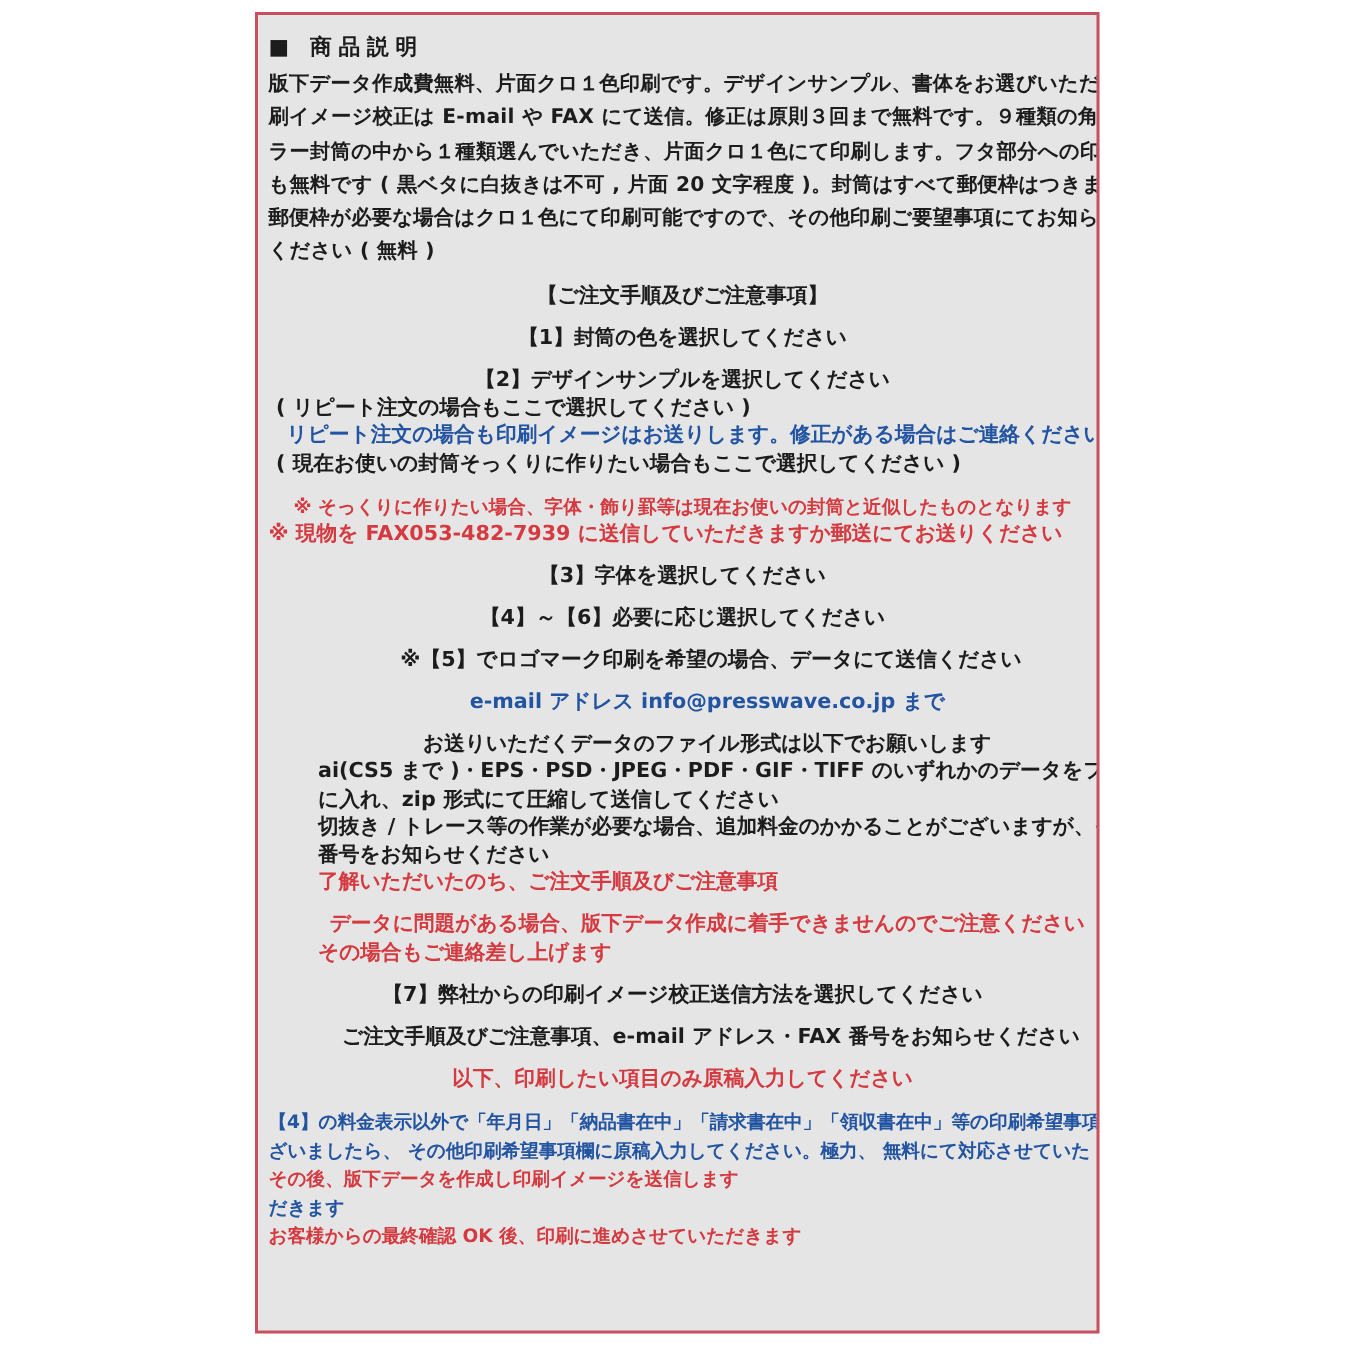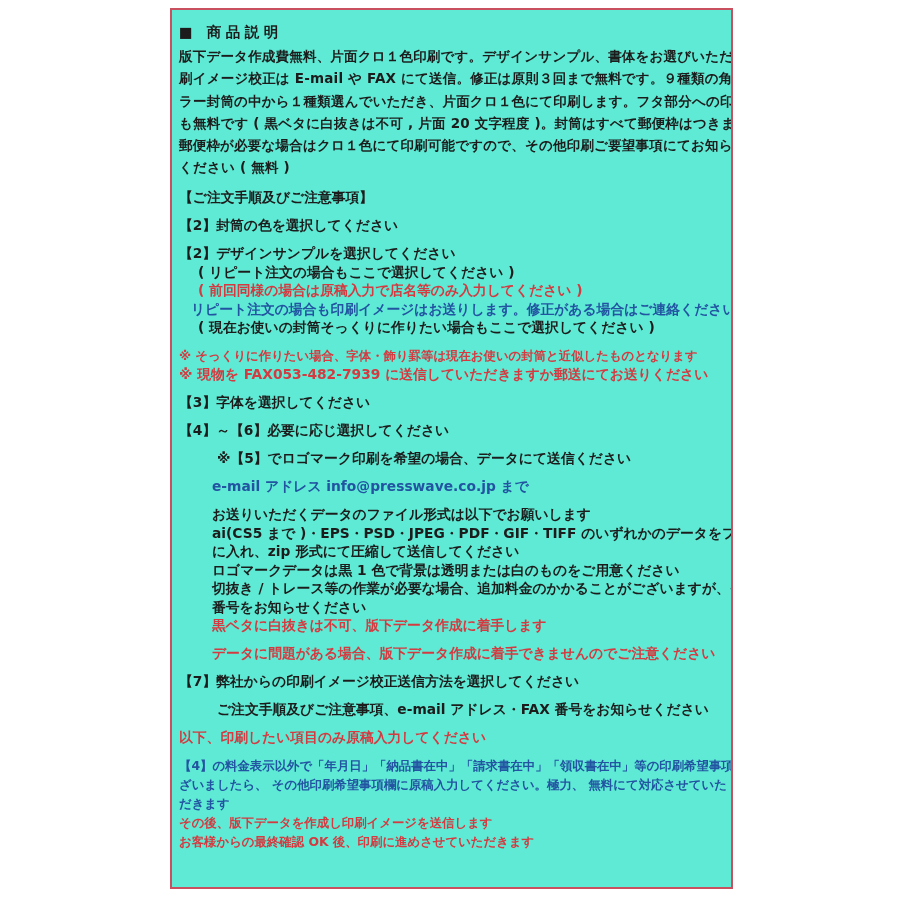--- a/index.html
+++ b/index.html
@@ -11,21 +11,21 @@
     font-family: "DejaVu Sans", sans-serif;
   }
   .panel {
     position: absolute;
     left: 170px;
     top: 8px;
     width: 563px;
     height: 881px;
     box-sizing: border-box;
     border: 2px solid #c9515f;
-    background: #5eead4;
+    background: #e5e5e5;
     padding-top: 9px;
     overflow: hidden;
   }
   .line {
     white-space: pre;
     font-weight: bold;
     font-size: 13.8px;
     line-height: 18.5px;
     color: #1c1c1c;
   }
@@ -36,65 +36,64 @@
   }
   .s-intro {
     font-size: 13.5px;
     line-height: 22.3px;
     letter-spacing: 0.2px;
   }
   .s-small {
     font-size: 12.4px;
     line-height: 19px;
   }
-  .gap { margin-top: 9.5px; }
+  .gap { margin-top: 9.5px; text-align: center; }
   .c-black { color: #1c1c1c; }
   .c-red   { color: #d43a40; }
   .c-blue  { color: #2254a1; }
   .i0 { margin-left: 7px; }
   .i1 { margin-left: 19px; }
-  .i2 { margin-left: 26px; }
+  .i2 { margin-left: 12px; }
   .i3 { margin-left: 45px; }
   .i4 { margin-left: 40px; }
 </style>
 </head>
 <body>
 
 <div class="panel">
   <div>
       <div class="line s-heading c-black i0">■ 商品説明</div>
       <div class="line s-intro c-black i0">版下データ作成費無料、片面クロ１色印刷です。デザインサンプル、書体をお選びいただき印</div>
       <div class="line s-intro c-black i0">刷イメージ校正は E-mail や FAX にて送信。修正は原則３回まで無料です。９種類の角 2 カ</div>
       <div class="line s-intro c-black i0">ラー封筒の中から１種類選んでいただき、片面クロ１色にて印刷します。フタ部分への印刷</div>
       <div class="line s-intro c-black i0">も無料です ( 黒ベタに白抜きは不可 , 片面 20 文字程度 )。封筒はすべて郵便枠はつきません。</div>
       <div class="line s-intro c-black i0">郵便枠が必要な場合はクロ１色にて印刷可能ですので、その他印刷ご要望事項にてお知らせ</div>
       <div class="line s-intro c-black i0">ください ( 無料 )</div>
       <div class="line s-normal c-black i0 gap">【ご注文手順及びご注意事項】</div>
-      <div class="line s-normal c-black i0 gap">【2】封筒の色を選択してください</div>
+      <div class="line s-normal c-black i0 gap">【1】封筒の色を選択してください</div>
       <div class="line s-normal c-black i0 gap">【2】デザインサンプルを選択してください</div>
       <div class="line s-normal c-black i2">( リピート注文の場合もここで選択してください )</div>
-      <div class="line s-normal c-red i2">( 前回同様の場合は原稿入力で店名等のみ入力してください )</div>
       <div class="line s-normal c-blue i1">リピート注文の場合も印刷イメージはお送りします。修正がある場合はご連絡ください。</div>
       <div class="line s-normal c-black i2">( 現在お使いの封筒そっくりに作りたい場合もここで選択してください )</div>
       <div class="line s-small c-red i0 gap">※ そっくりに作りたい場合、字体・飾り罫等は現在お使いの封筒と近似したものとなります</div>
       <div class="line s-normal c-red i0">※ 現物を FAX053-482-7939 に送信していただきますか郵送にてお送りください</div>
       <div class="line s-normal c-black i0 gap">【3】字体を選択してください</div>
       <div class="line s-normal c-black i0 gap">【4】～【6】必要に応じ選択してください</div>
       <div class="line s-normal c-black i3 gap">※【5】でロゴマーク印刷を希望の場合、データにて送信ください</div>
       <div class="line s-normal c-blue i4 gap">e-mail アドレス info@presswave.co.jp まで</div>
       <div class="line s-normal c-black i4 gap">お送りいただくデータのファイル形式は以下でお願いします</div>
       <div class="line s-normal c-black i4">ai(CS5 まで )・EPS・PSD・JPEG・PDF・GIF・TIFF のいずれかのデータをフォルダー</div>
       <div class="line s-normal c-black i4">に入れ、zip 形式にて圧縮して送信してください</div>
-      <div class="line s-normal c-black i4">ロゴマークデータは黒 1 色で背景は透明または白のものをご用意ください</div>
       <div class="line s-normal c-black i4">切抜き / トレース等の作業が必要な場合、追加料金のかかることがございますが、その場</div>
       <div class="line s-normal c-black i4">番号をお知らせください</div>
-      <div class="line s-normal c-red i4">黒ベタに白抜きは不可、版下データ作成に着手します</div>
+      <div class="line s-normal c-red i4">了解いただいたのち、ご注文手順及びご注意事項</div>
       <div class="line s-normal c-red i4 gap">データに問題がある場合、版下データ作成に着手できませんのでご注意ください</div>
+      <div class="line s-normal c-red i4">その場合もご連絡差し上げます</div>
       <div class="line s-normal c-black i0 gap">【7】弊社からの印刷イメージ校正送信方法を選択してください</div>
       <div class="line s-normal c-black i3 gap">ご注文手順及びご注意事項、e-mail アドレス・FAX 番号をお知らせください</div>
       <div class="line s-normal c-red i0 gap">以下、印刷したい項目のみ原稿入力してください</div>
       <div class="line s-small c-blue i0 gap">【4】の料金表示以外で「年月日」「納品書在中」「請求書在中」「領収書在中」等の印刷希望事項がご</div>
       <div class="line s-small c-blue i0">ざいましたら、 その他印刷希望事項欄に原稿入力してください。極力、 無料にて対応させていた</div>
+      <div class="line s-small c-red i0">その後、版下データを作成し印刷イメージを送信します</div>
       <div class="line s-small c-blue i0">だきます</div>
-      <div class="line s-small c-red i0">その後、版下データを作成し印刷イメージを送信します</div>
       <div class="line s-small c-red i0">お客様からの最終確認 OK 後、印刷に進めさせていただきます</div>
     </div>
 </div>
 
 </body></html>

